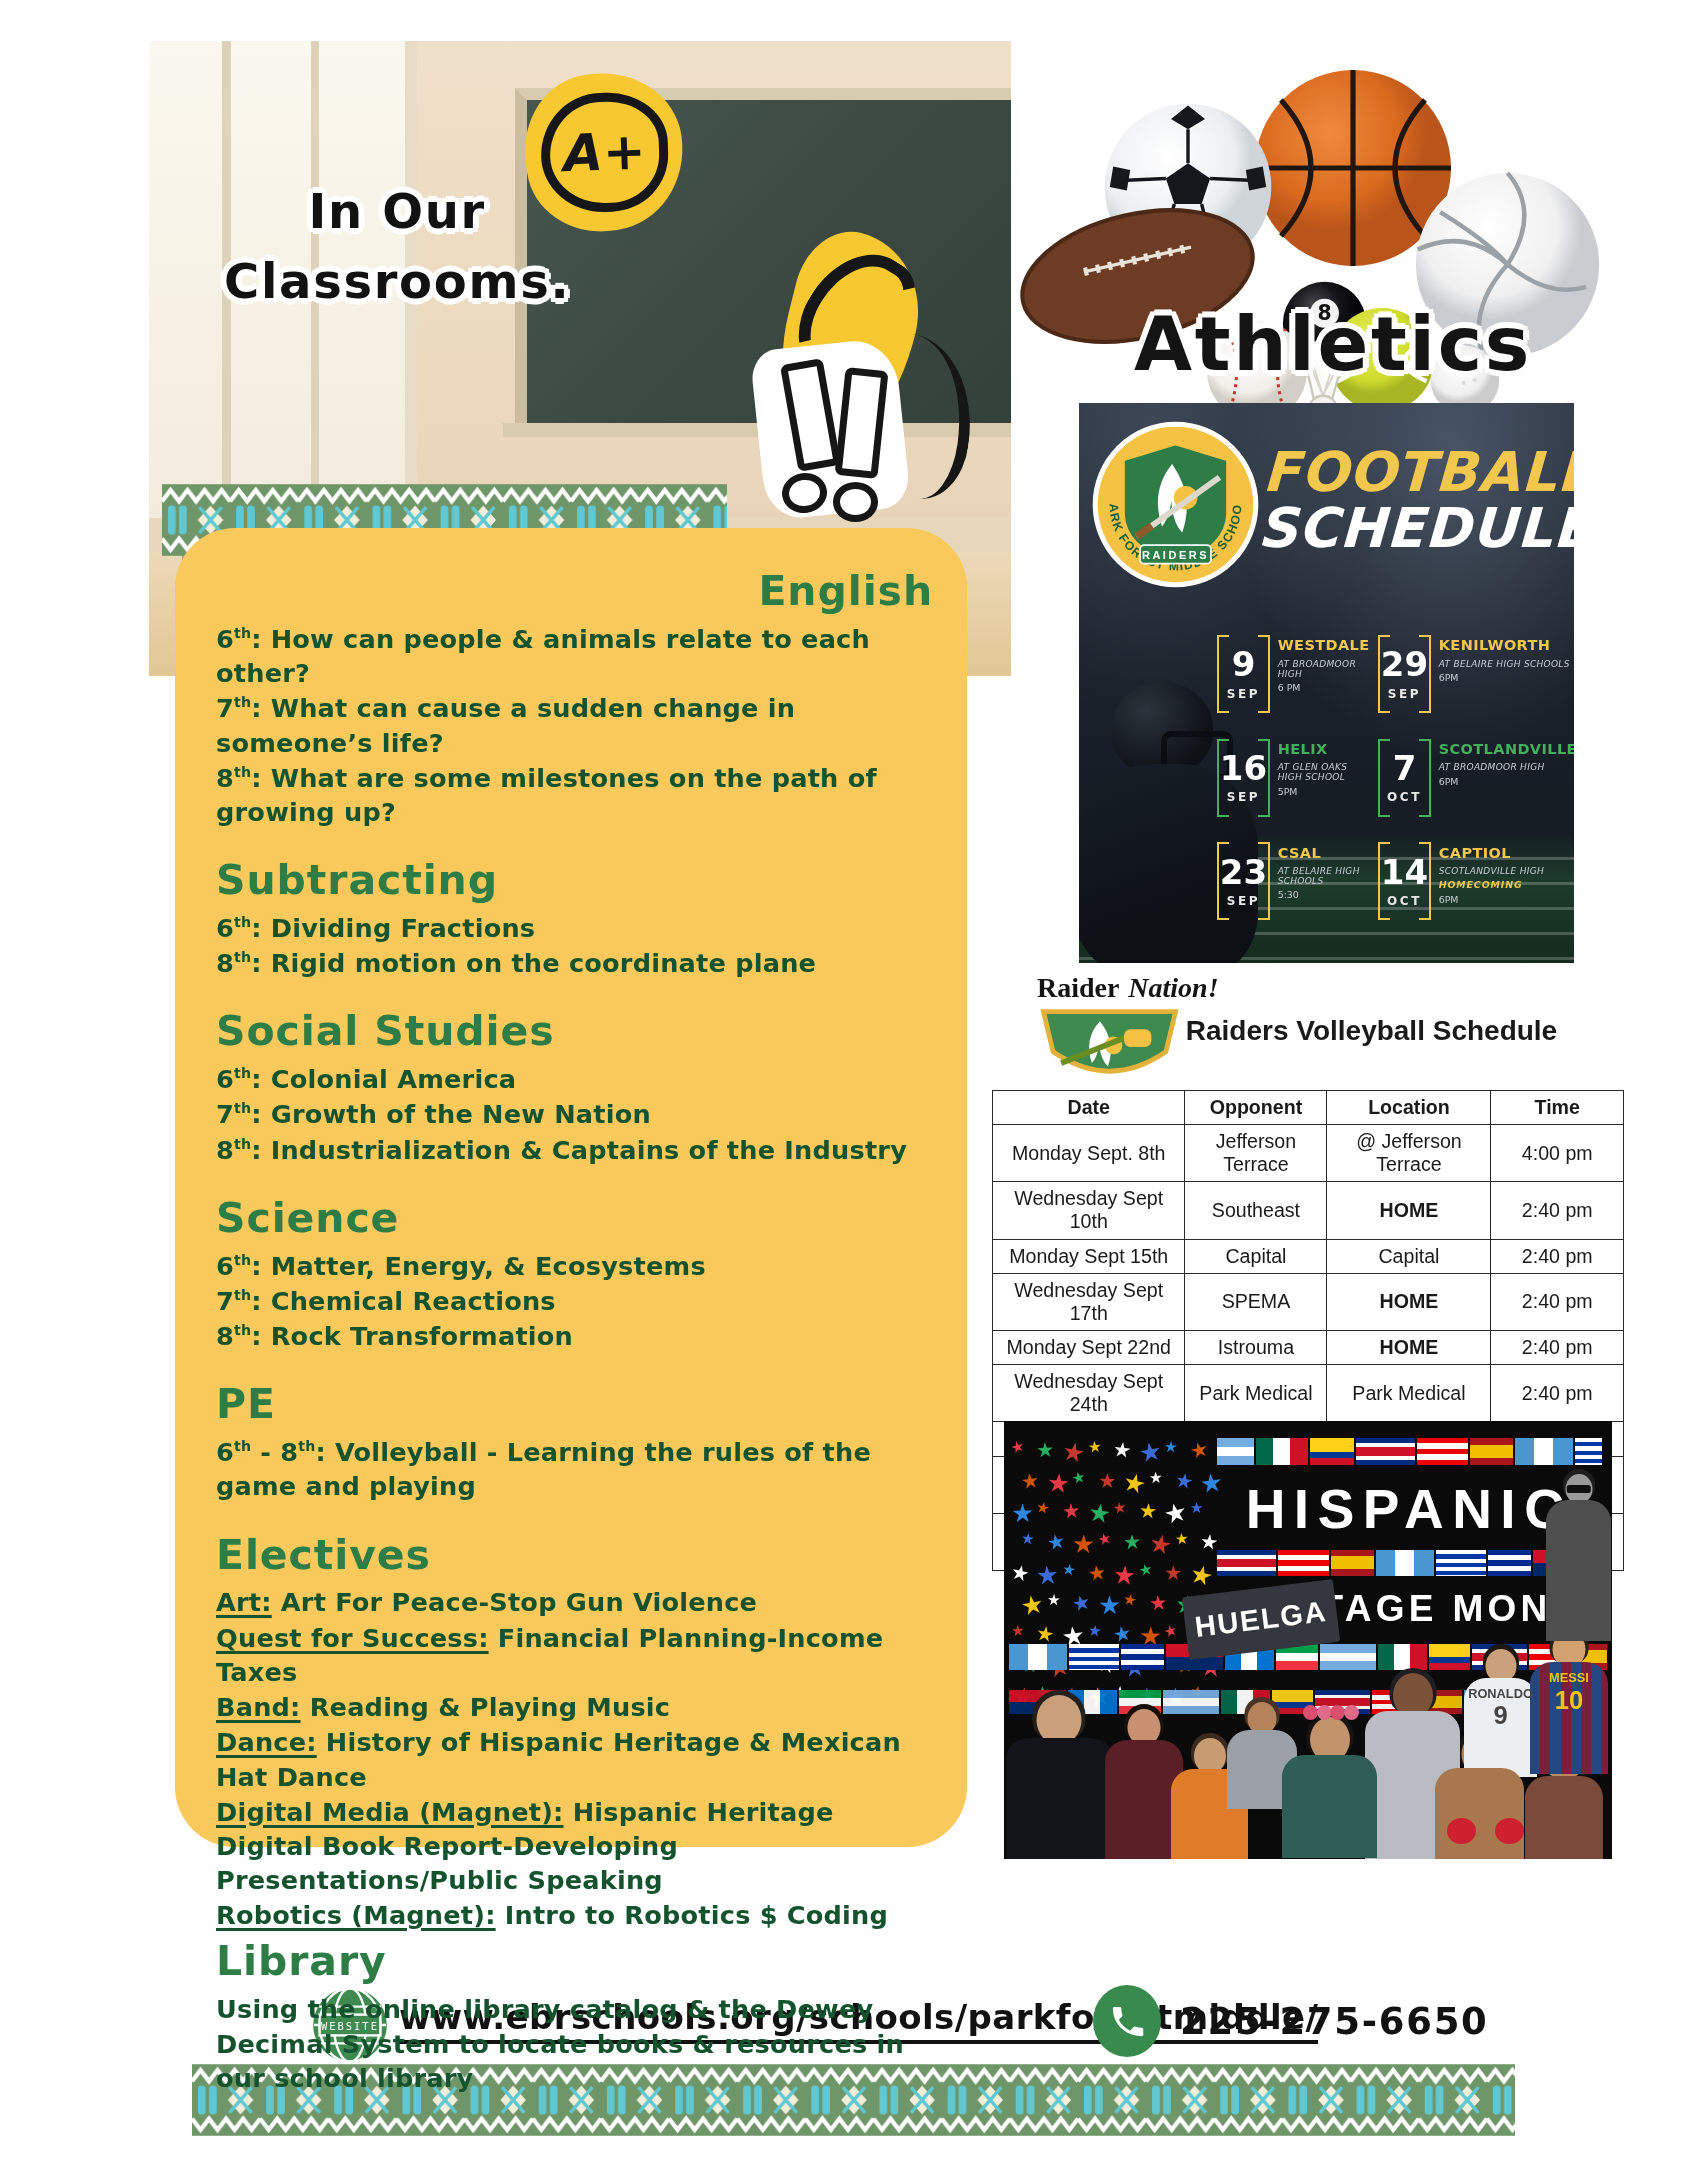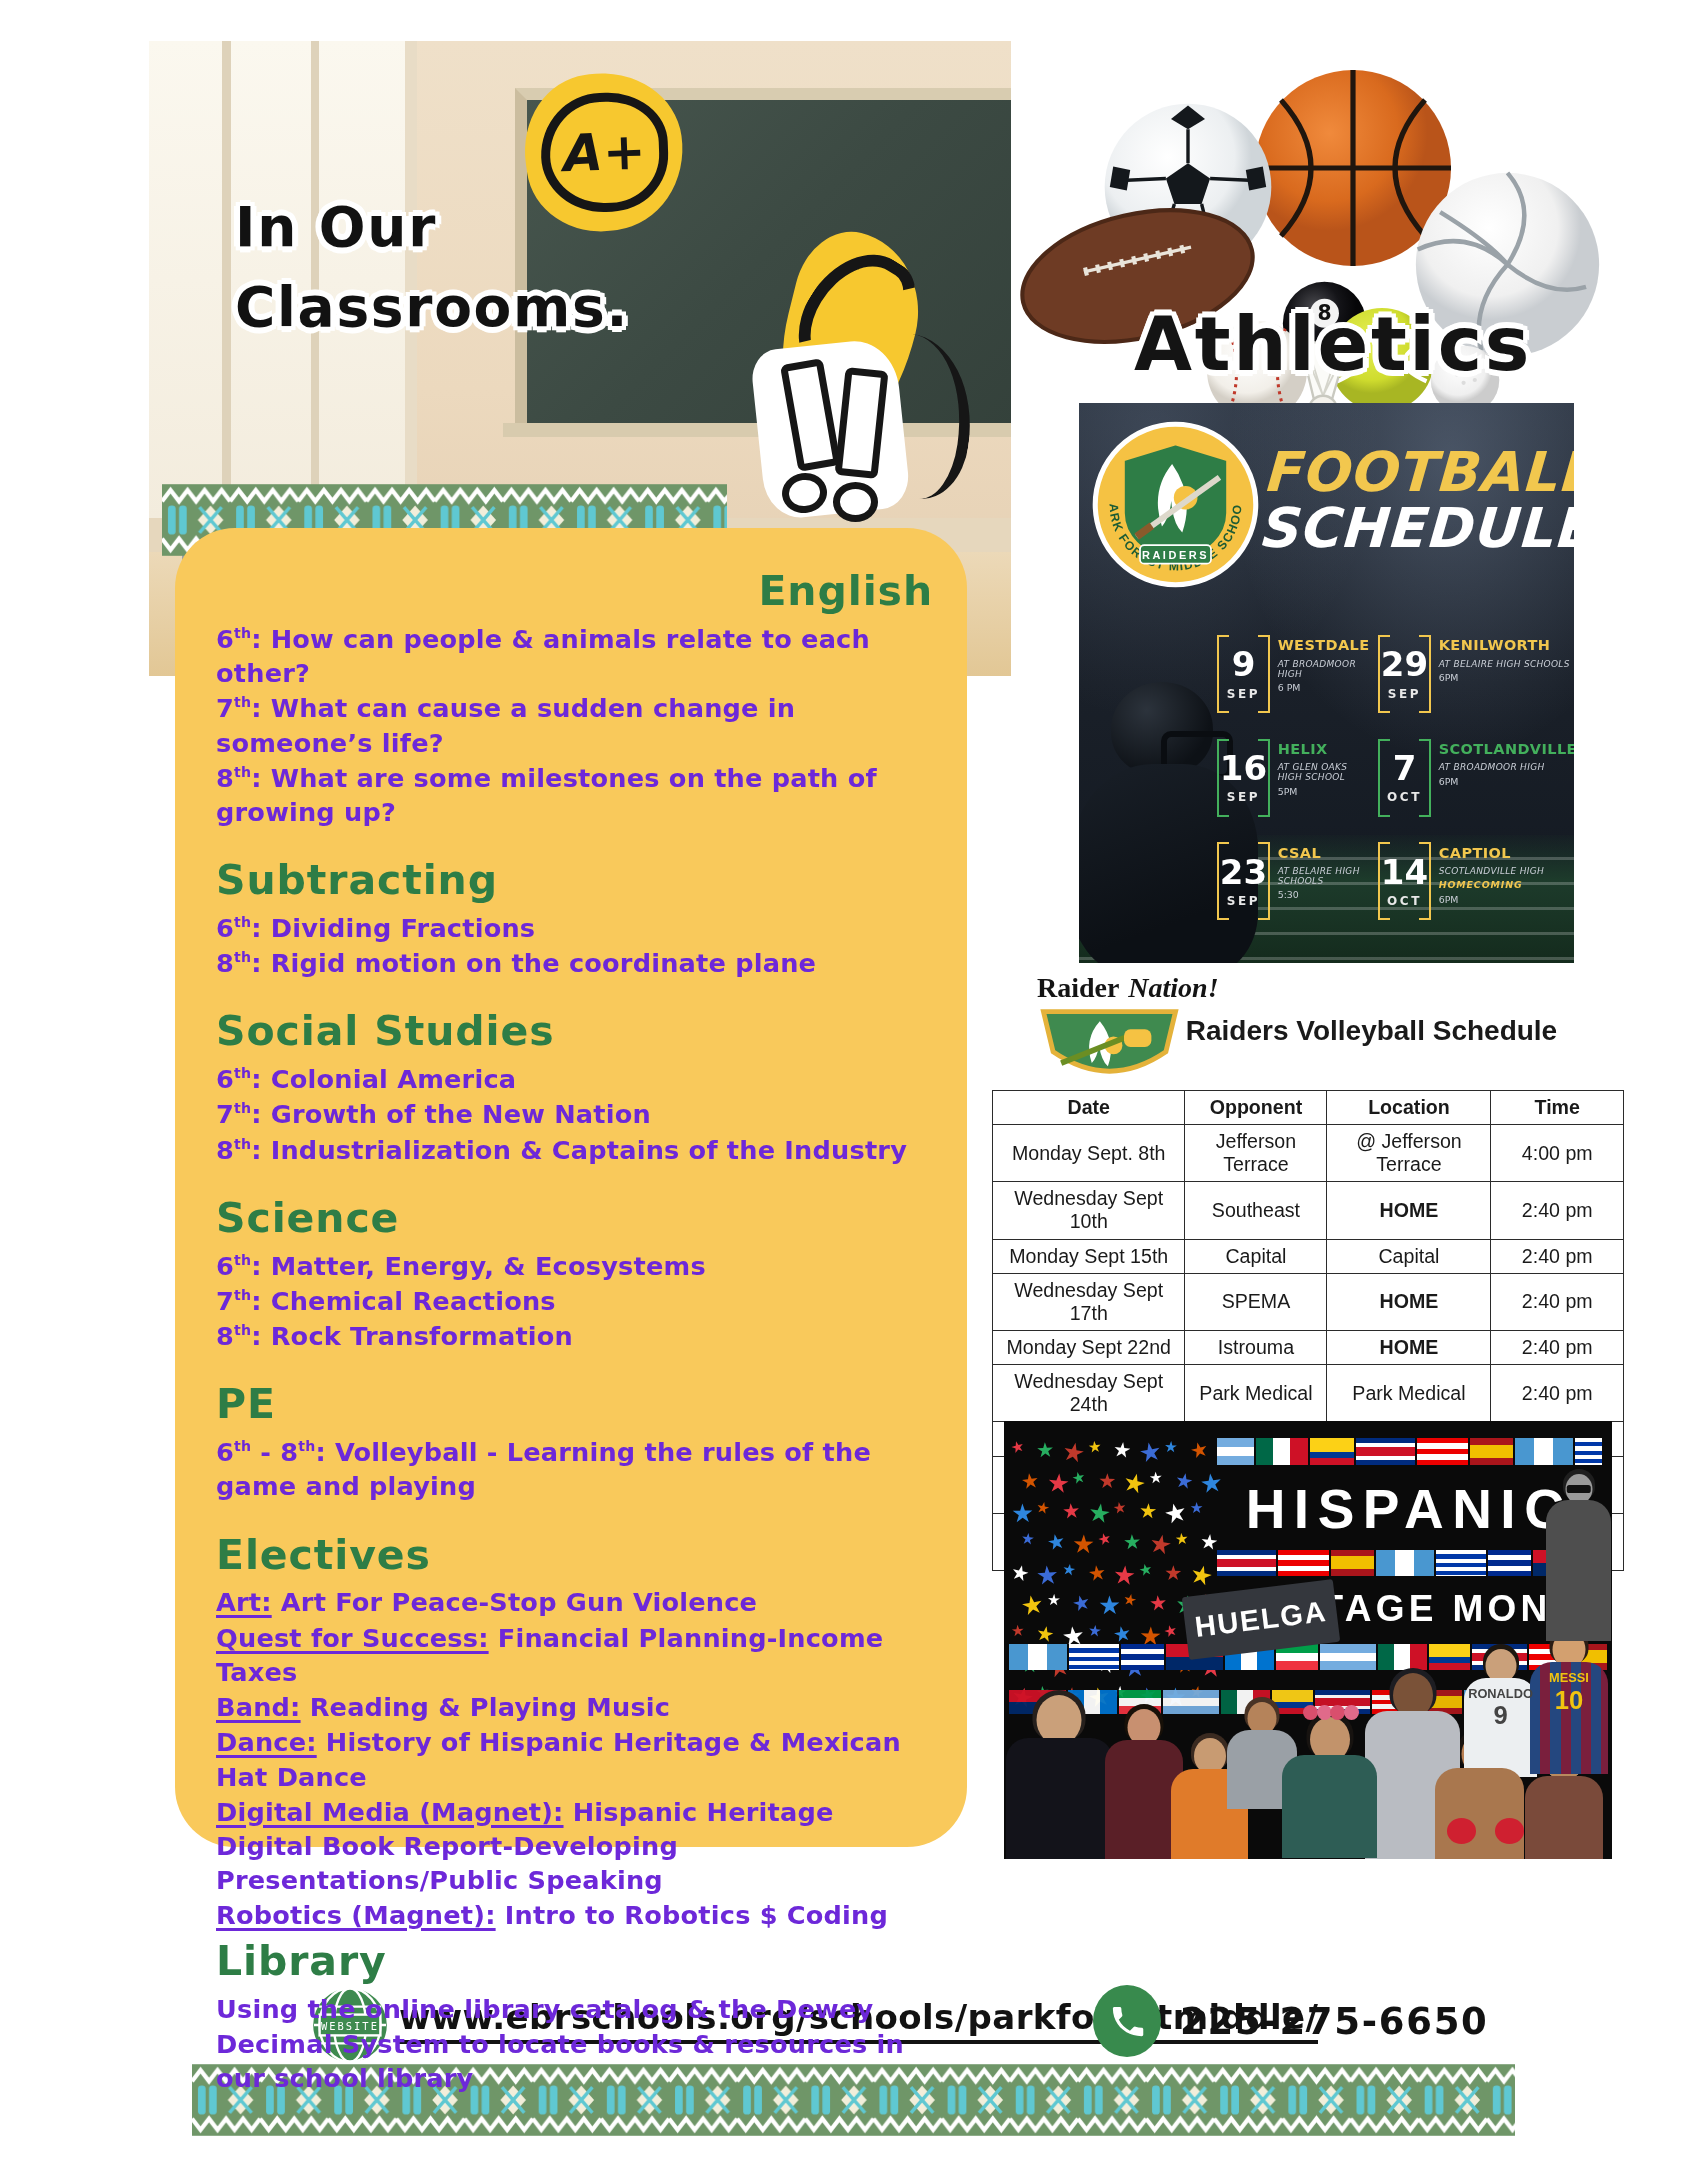--- a/index.html
+++ b/index.html
@@ -19,23 +19,23 @@
   .photo .tray{position:absolute;left:354px;top:382px;width:569px;height:13.6px;background:#d8cbae;}
   .photo .wallpanel{position:absolute;left:0;top:477px;width:862px;height:51px;background:#e6d7bd;}
   .photo .floor{position:absolute;left:0;top:511px;width:862px;height:124px;background:linear-gradient(180deg,#ecd9b8,#e2c795);}
   .photo .desk{position:absolute;background:linear-gradient(180deg,#d29a55,#b97f3e);border-radius:3.4px;box-shadow:0 8.5px 0 #00000012;}
   .photo .desk:after{content:"";position:absolute;left:8%;top:100%;width:6.8px;height:60px;background:#9aa0a6;box-shadow:51px 0 0 #9aa0a6;}
   .photo .dk1{left:17px;top:477px;width:204px;height:29px;}
   .photo .dk2{left:256px;top:520px;width:239px;height:32px;}
   .photo .dk3{left:545px;top:498px;width:213px;height:29px;}
   .photo .dk4{left:51px;top:562px;width:256px;height:34px;}
 
-  .main-title{position:absolute;left:75px;top:136px;margin:11px;z-index:5;color:#121212;
-        font-size:55px;line-height:1.45;font-weight:900;letter-spacing:1.7px;
-        text-shadow:-4.3px -4.3px 0 #fff,4.3px -4.3px 0 #fff,-4.3px 4.3px 0 #fff,4.3px 4.3px 0 #fff,0 -6px 0 #fff,0 6px 0 #fff,-6px 0 0 #fff,6px 0 0 #fff;}
+  .main-title{position:absolute;left:75px;top:136px;margin:0;z-index:5;color:#121212;
+        font-size:48px;line-height:1.45;font-weight:900;letter-spacing:1.7px;
+        text-shadow:-4.3px -4.3px 0 #fff,4.3px -4.3px 0 #fff,-4.3px 4.3px 0 #fff,4.3px 4.3px 0 #fff,0 -6px 0 #fff,0 6px 0 #fff,-6px 0 0 #fff,6px 0 0 #fff;text-align:center;}
   .main-title span{display:block;}
 
   .aplus{position:absolute;left:376px;top:32px;width:158px;height:158px;z-index:4;
         background:#f7c82f;border-radius:46% 54% 50% 50%/52% 48% 55% 45%;transform:rotate(-8deg);
         display:flex;align-items:center;justify-content:center;}
   .aplus .ring{width:109px;height:101px;border:9.4px solid #161616;border-radius:50% 50% 48% 52%/55% 45% 50% 50%;
         display:flex;align-items:center;justify-content:center;transform:rotate(6deg);
         color:#161616;font-size:51px;font-weight:900;font-style:italic;}
 
   .doodle{position:absolute;left:609px;top:192px;width:204px;height:281px;z-index:4;}
@@ -59,21 +59,21 @@
   .band{position:absolute;display:block;}
   .band-top{left:162px;top:484px;}
   .band-bottom{left:192px;top:2064px;}
 
   
   .card{position:absolute;left:175px;top:528px;width:792px;height:1319px;background:#f9c95b;
         border-radius:60px;padding:24px 34px 0 41px;box-sizing:border-box;z-index:1;}
   .sec-h{font-size:41px;line-height:1.1;color:#2e7d46;font-weight:900;letter-spacing:0.9px;margin:29px 0 7.7px;}
   .sec-h:first-child{margin-top:17px;text-align:right;}
   .sec-h.lib{margin-top:6.8px;}
-  .sec-i{font-size:25.6px;line-height:1.34;color:#6d28d9;font-weight:700;margin:0.9px 0;letter-spacing:0.2px;}
+  .sec-i{font-size:25.6px;line-height:1.34;color:#14532d;font-weight:700;margin:0.9px 0;letter-spacing:0.2px;}
   .sec-i sup{font-size:.55em;}
   .sec-i .u{text-decoration:underline;text-decoration-thickness:2.6px;text-underline-offset:4.3px;}
 
   
   .balls{position:absolute;left:1014px;top:30px;width:620px;height:336px;background:#fff;}
   .ball{position:absolute;border-radius:50%;}
   .athletics{position:absolute;left:1069px;top:300px;width:528px;margin:0;z-index:10;text-align:center;
         color:#141414;font-size:75px;font-weight:900;letter-spacing:2.6px;
         text-shadow:-4.3px -4.3px 0 #fff,4.3px -4.3px 0 #fff,-4.3px 4.3px 0 #fff,4.3px 4.3px 0 #fff,0 -6px 0 #fff,0 6px 0 #fff,-6px 0 0 #fff,6px 0 0 #fff;}
 

